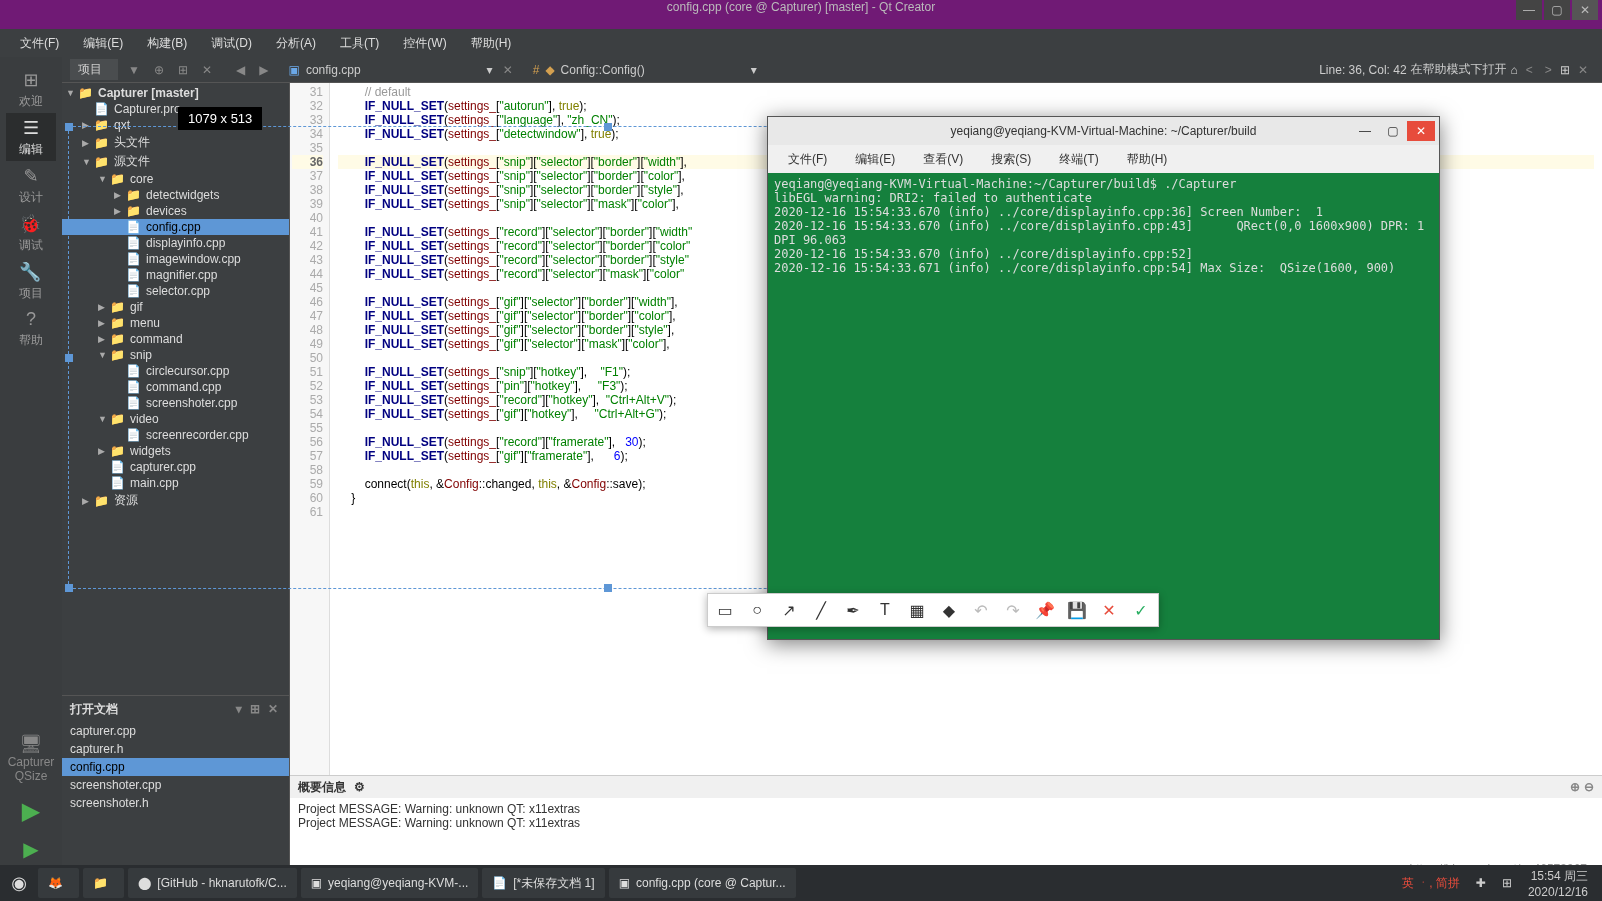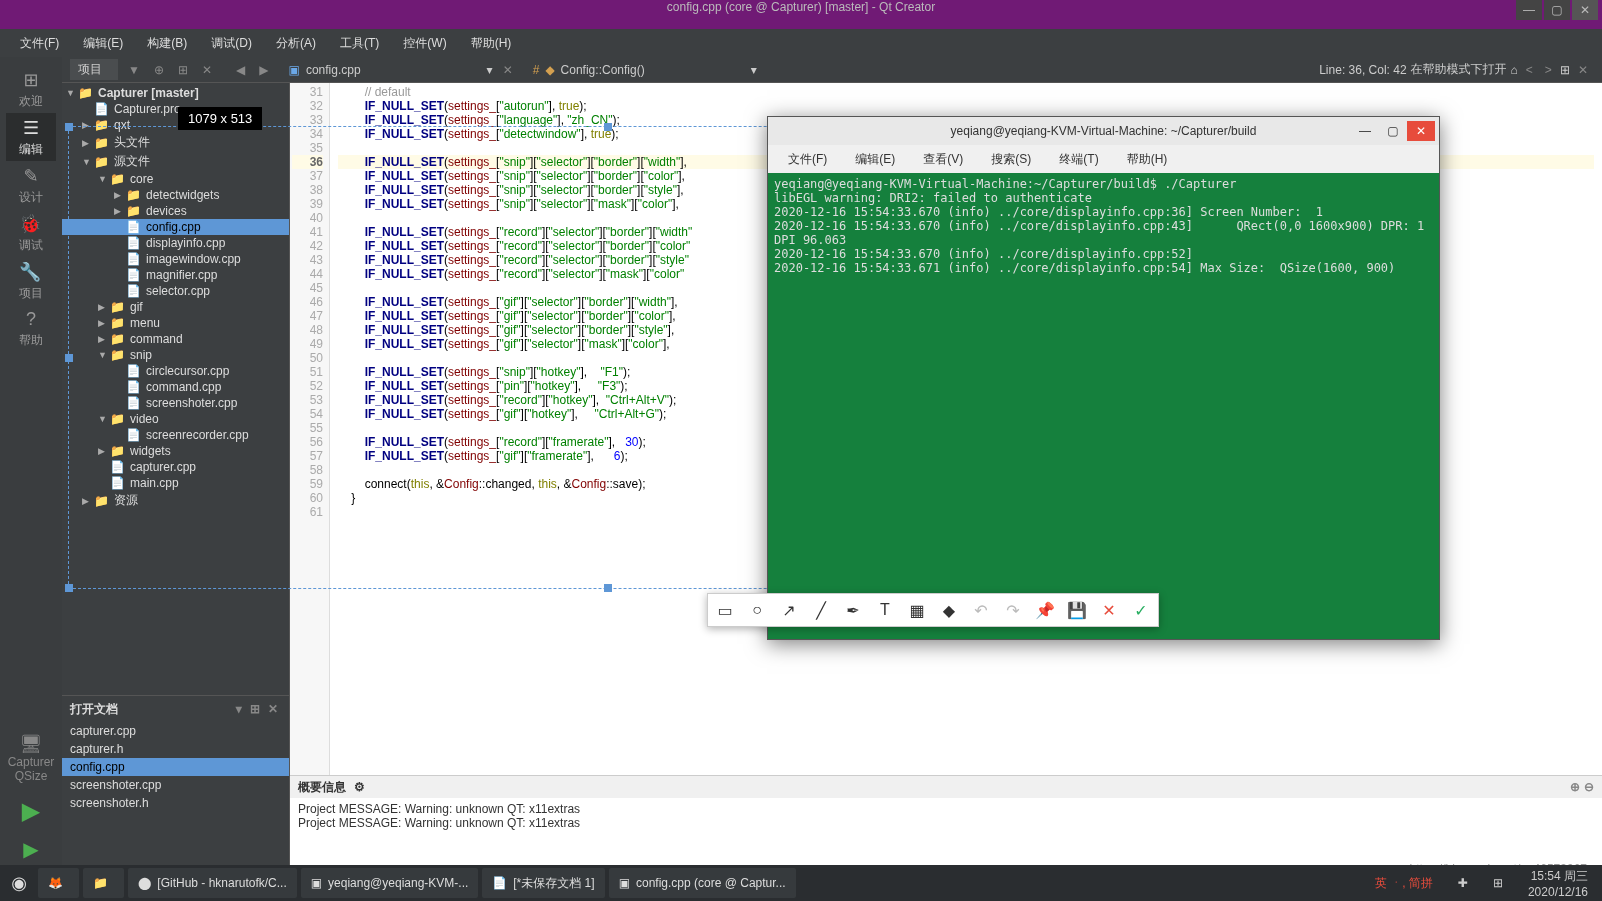--- a/index.html
+++ b/index.html
@@ -81,21 +81,21 @@
 .terminal .tmitem{padding:4px 14px;cursor:pointer}
 .terminal .tbody{flex:1;background:#15803d;color:#ddd;font-family:Consolas,monospace;font-size:12px;padding:4px 6px;white-space:pre-wrap;overflow:hidden}
 .toolbar{position:absolute;left:707px;bottom:274px;height:34px;background:#fff;border:1px solid #ccc;display:flex;align-items:center;padding:0 6px;gap:10px;z-index:45;box-shadow:0 2px 8px rgba(0,0,0,0.3)}
 .toolbar .tbicon{width:22px;height:22px;display:flex;align-items:center;justify-content:center;cursor:pointer;font-size:16px;color:#333}
 .toolbar .tbicon.disabled{color:#bbb}
 .toolbar .tbicon.red{color:#e74c3c}
 .toolbar .tbicon.green{color:#27ae60}
 .taskbar{position:absolute;left:0;bottom:0;width:100%;height:36px;background:#2a2d30;display:flex;align-items:center;padding:0 4px;gap:4px;z-index:60}
 .taskbar .tbitem{height:30px;padding:0 10px;display:flex;align-items:center;gap:6px;color:#ddd;font-size:12px;cursor:pointer;background:#363a3d;border-radius:2px;max-width:200px;overflow:hidden}
 .taskbar .start{width:30px;justify-content:center;font-size:18px;background:transparent}
-.taskbar .right{margin-left:auto;display:flex;align-items:center;gap:25px;color:#ccc;font-size:11px;padding-right:10px}
+.taskbar .right{margin-left:auto;display:flex;align-items:center;gap:16px;color:#ccc;font-size:11px;padding-right:10px}
 .watermark{position:absolute;right:15px;bottom:25px;color:#999;font-size:12px;z-index:5}
 </style>
 </head>
 <body>
 
 <div class="titlebar">
   <span>config.cpp (core @ Capturer) [master] - Qt Creator</span>
   <div class="winbtns">
     <div class="winbtn">—</div>
     <div class="winbtn">▢</div>

